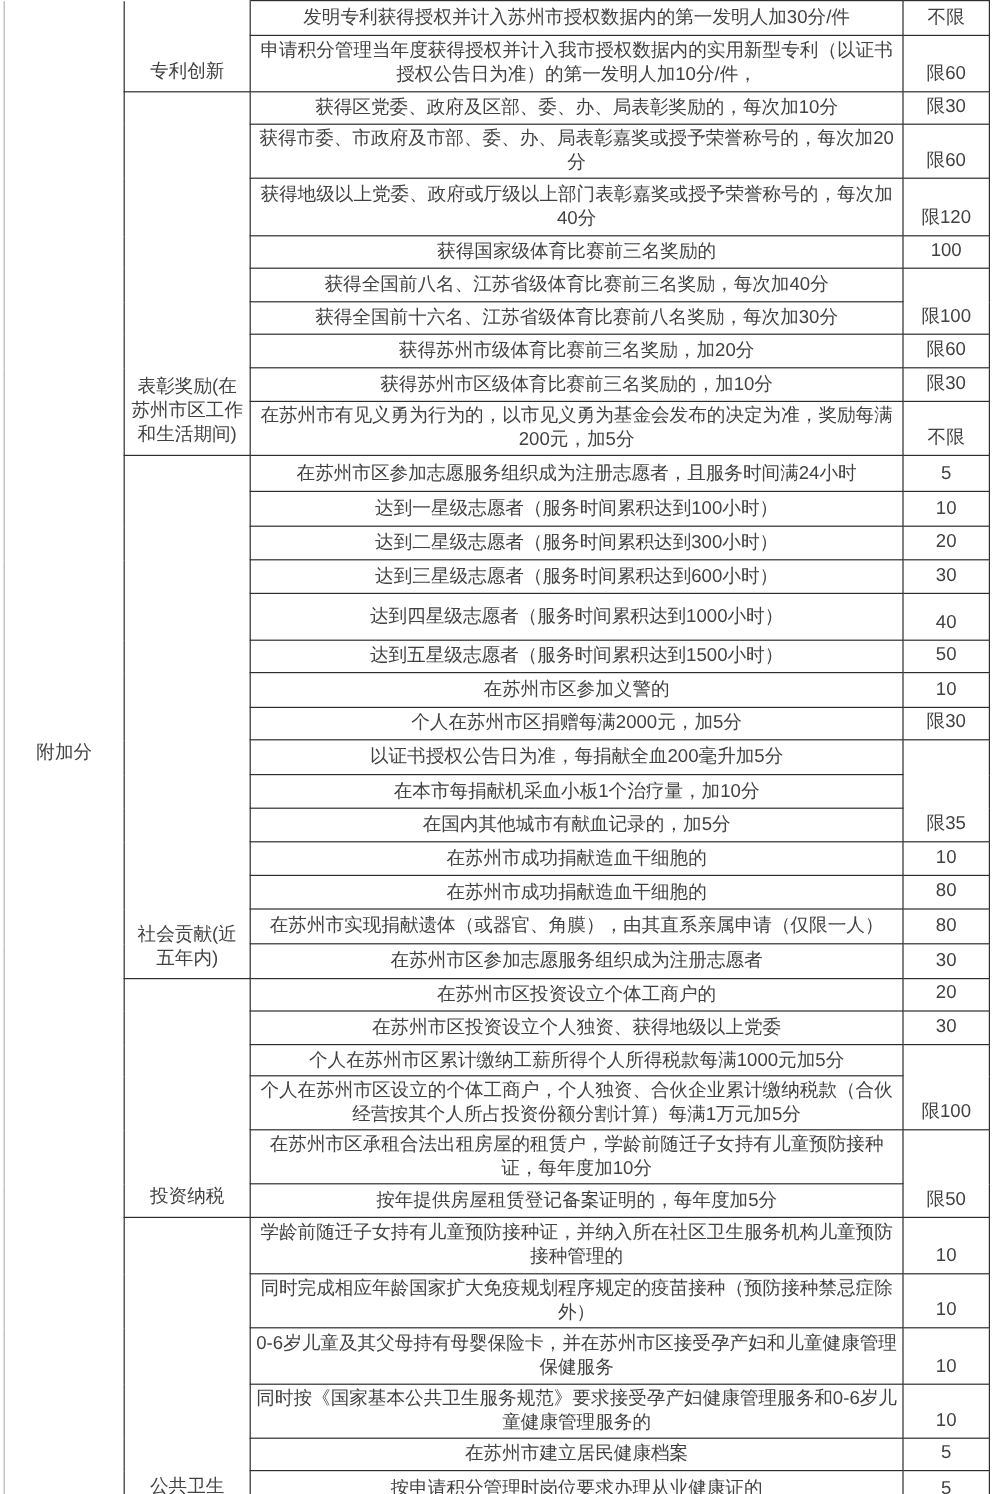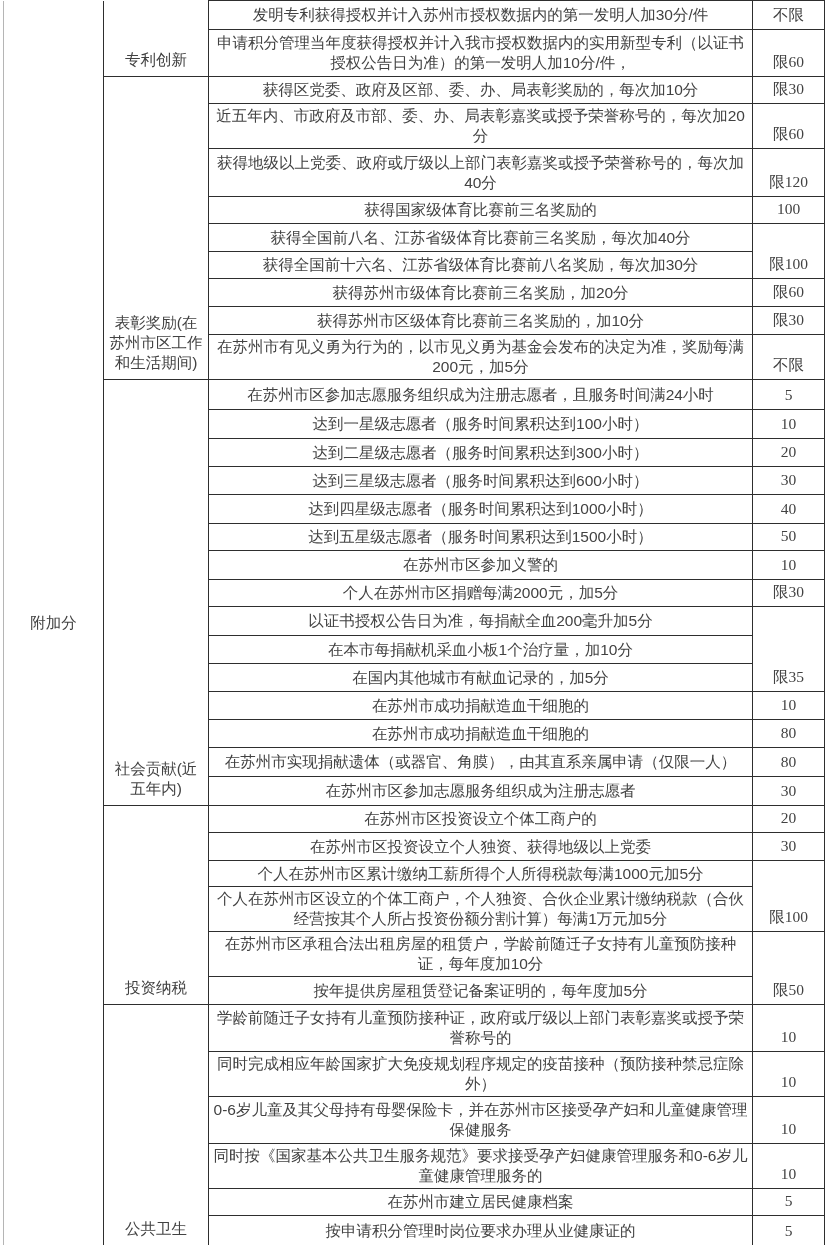--- a/index.html
+++ b/index.html
@@ -32,21 +32,20 @@
   }
   td.cat {
     vertical-align: bottom;
     padding-bottom: 6px;
   }
   td.cat.cut-top { border-top-style: none; }
   td.desc { vertical-align: middle; }
   td.val {
     vertical-align: bottom;
     padding-bottom: 4px;
-    font-family: Liberation Serif, serif;
   }
 </style>
 </head>
 <body>
 
 <table class="points-table">
   <colgroup>
     <col style="width:100px">
     <col style="width:105px">
     <col style="width:544px">
@@ -64,21 +63,21 @@
       <td class="desc">申请积分管理当年度获得授权并计入我市授权数据内的实用新型专利（以证书授权公告日为准）的第一发明人加10分/件，</td>
       <td class="val">限60</td>
     </tr>
 
     <tr style="height:26px">
       <td class="cat" rowspan="9">表彰奖励(在苏州市区工作和生活期间)</td>
       <td class="desc">获得区党委、政府及区部、委、办、局表彰奖励的，每次加10分</td>
       <td class="val">限30</td>
     </tr>
     <tr style="height:45px">
-      <td class="desc">近五年内、市政府及市部、委、办、局表彰嘉奖或授予荣誉称号的，每次加20分</td>
+      <td class="desc">获得市委、市政府及市部、委、办、局表彰嘉奖或授予荣誉称号的，每次加20分</td>
       <td class="val">限60</td>
     </tr>
     <tr style="height:48px">
       <td class="desc">获得地级以上党委、政府或厅级以上部门表彰嘉奖或授予荣誉称号的，每次加40分</td>
       <td class="val">限120</td>
     </tr>
     <tr style="height:17px">
       <td class="desc">获得国家级体育比赛前三名奖励的</td>
       <td class="val">100</td>
     </tr>
@@ -112,21 +111,21 @@
       <td class="val">10</td>
     </tr>
     <tr style="height:28px">
       <td class="desc">达到二星级志愿者（服务时间累积达到300小时）</td>
       <td class="val">20</td>
     </tr>
     <tr style="height:28px">
       <td class="desc">达到三星级志愿者（服务时间累积达到600小时）</td>
       <td class="val">30</td>
     </tr>
-    <tr style="height:29px">
+    <tr style="height:39px">
       <td class="desc">达到四星级志愿者（服务时间累积达到1000小时）</td>
       <td class="val">40</td>
     </tr>
     <tr style="height:27px">
       <td class="desc">达到五星级志愿者（服务时间累积达到1500小时）</td>
       <td class="val">50</td>
     </tr>
     <tr style="height:29px">
       <td class="desc">在苏州市区参加义警的</td>
       <td class="val">10</td>
@@ -181,21 +180,21 @@
     <tr style="height:43px">
       <td class="desc">在苏州市区承租合法出租房屋的租赁户，学龄前随迁子女持有儿童预防接种证，每年度加10分</td>
       <td class="val" rowspan="2">限50</td>
     </tr>
     <tr style="height:28px">
       <td class="desc">按年提供房屋租赁登记备案证明的，每年度加5分</td>
     </tr>
 
     <tr style="height:47px">
       <td class="cat" rowspan="6">公共卫生</td>
-      <td class="desc">学龄前随迁子女持有儿童预防接种证，政府或厅级以上部门表彰嘉奖或授予荣誉称号的</td>
+      <td class="desc">学龄前随迁子女持有儿童预防接种证，并纳入所在社区卫生服务机构儿童预防接种管理的</td>
       <td class="val">10</td>
     </tr>
     <tr style="height:45px">
       <td class="desc">同时完成相应年龄国家扩大免疫规划程序规定的疫苗接种（预防接种禁忌症除外）</td>
       <td class="val">10</td>
     </tr>
     <tr style="height:47px">
       <td class="desc">0-6岁儿童及其父母持有母婴保险卡，并在苏州市区接受孕产妇和儿童健康管理保健服务</td>
       <td class="val">10</td>
     </tr>

